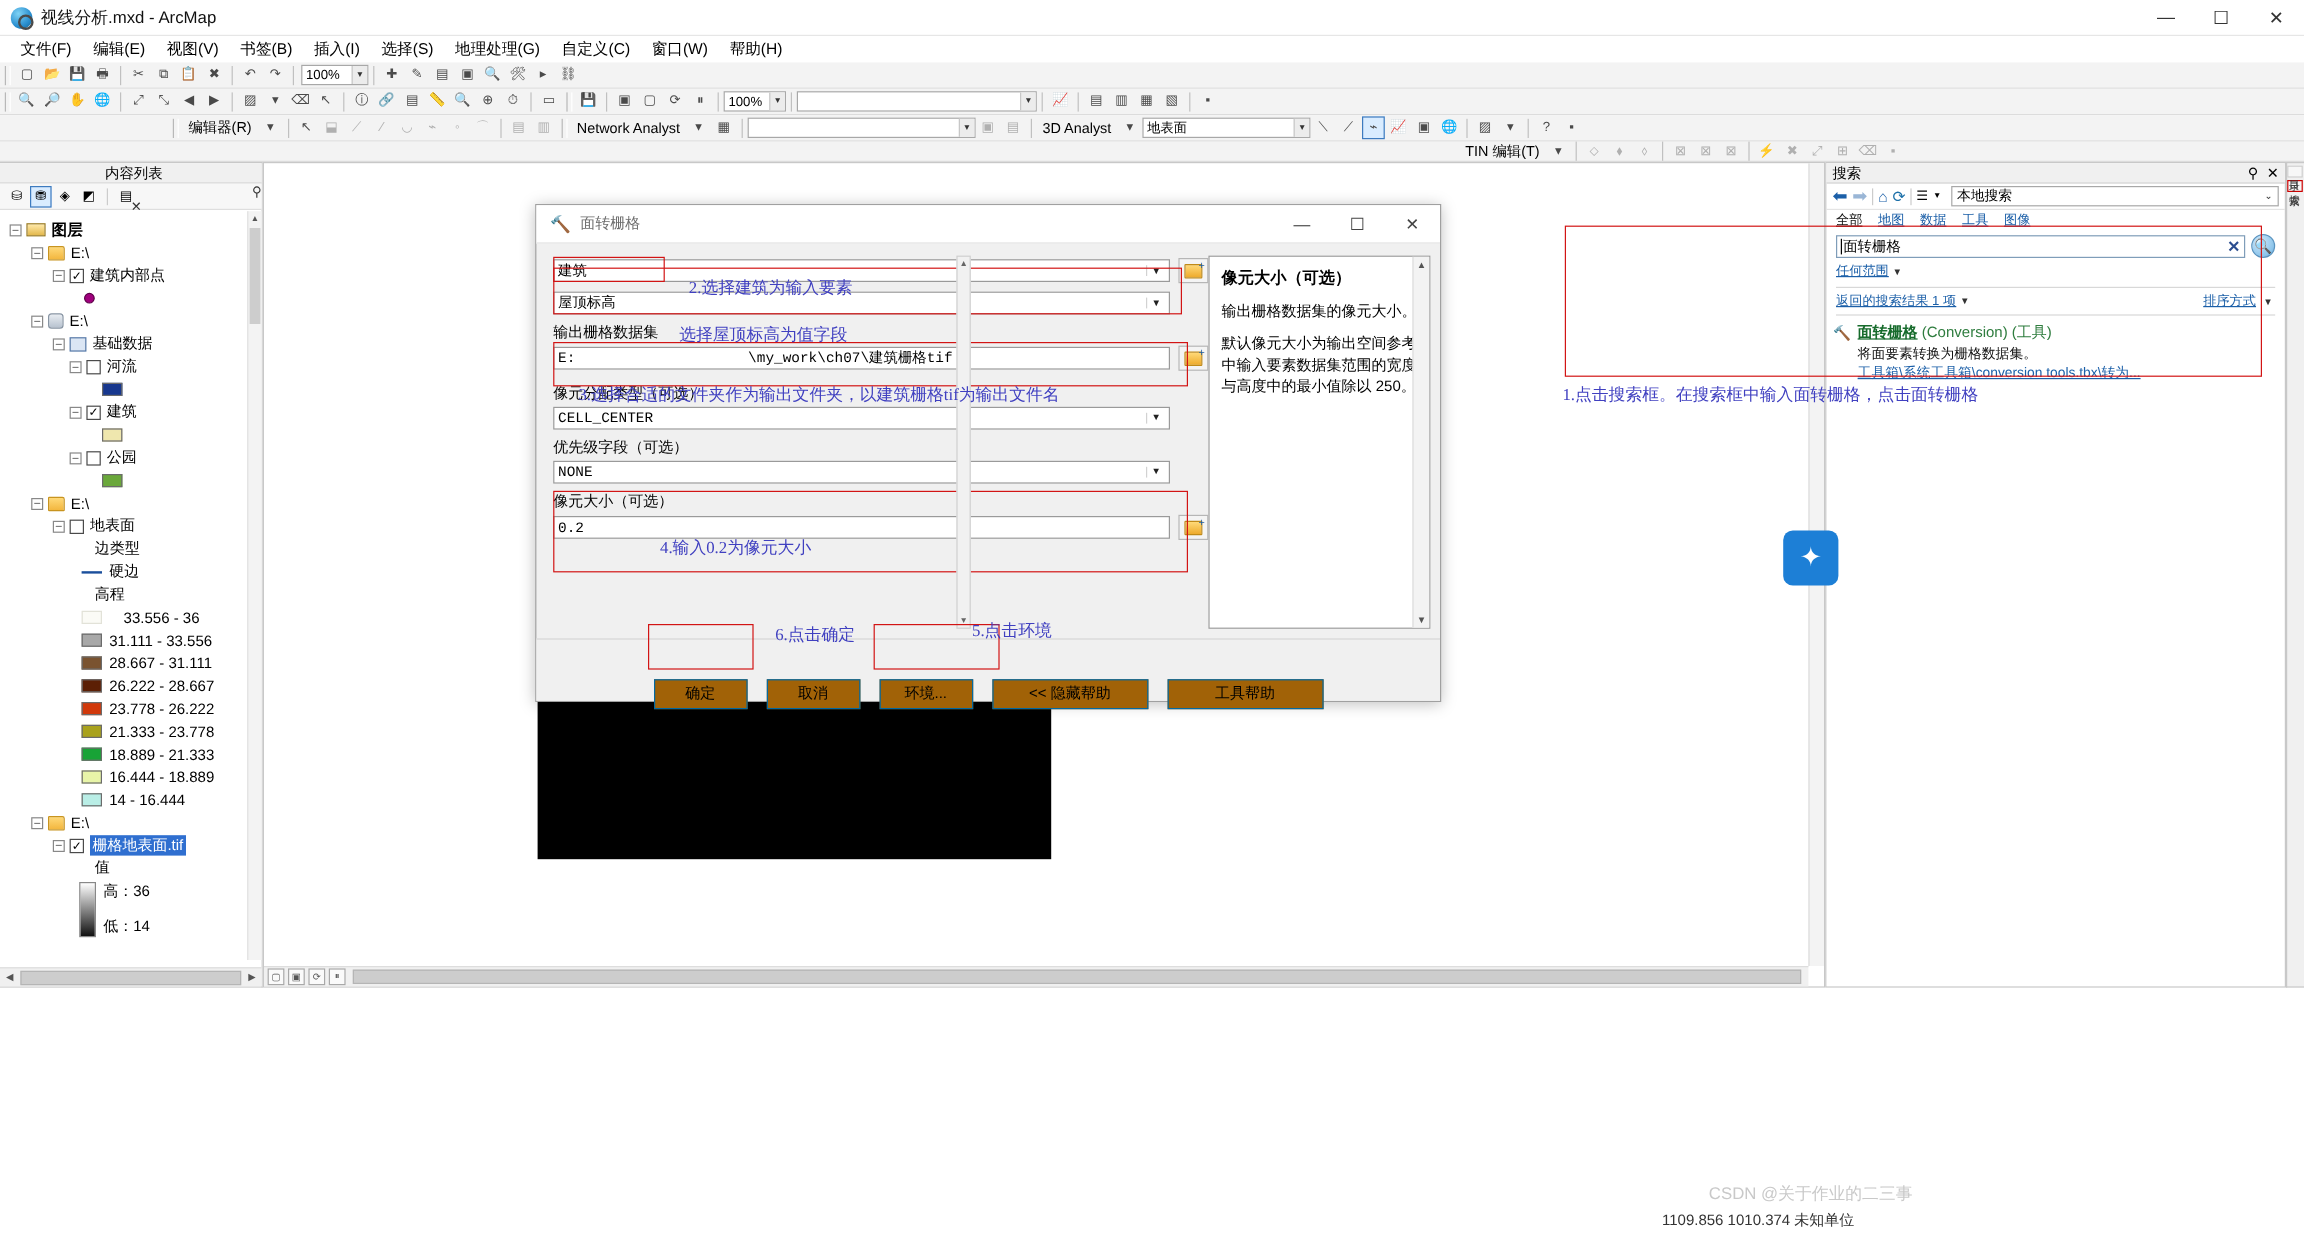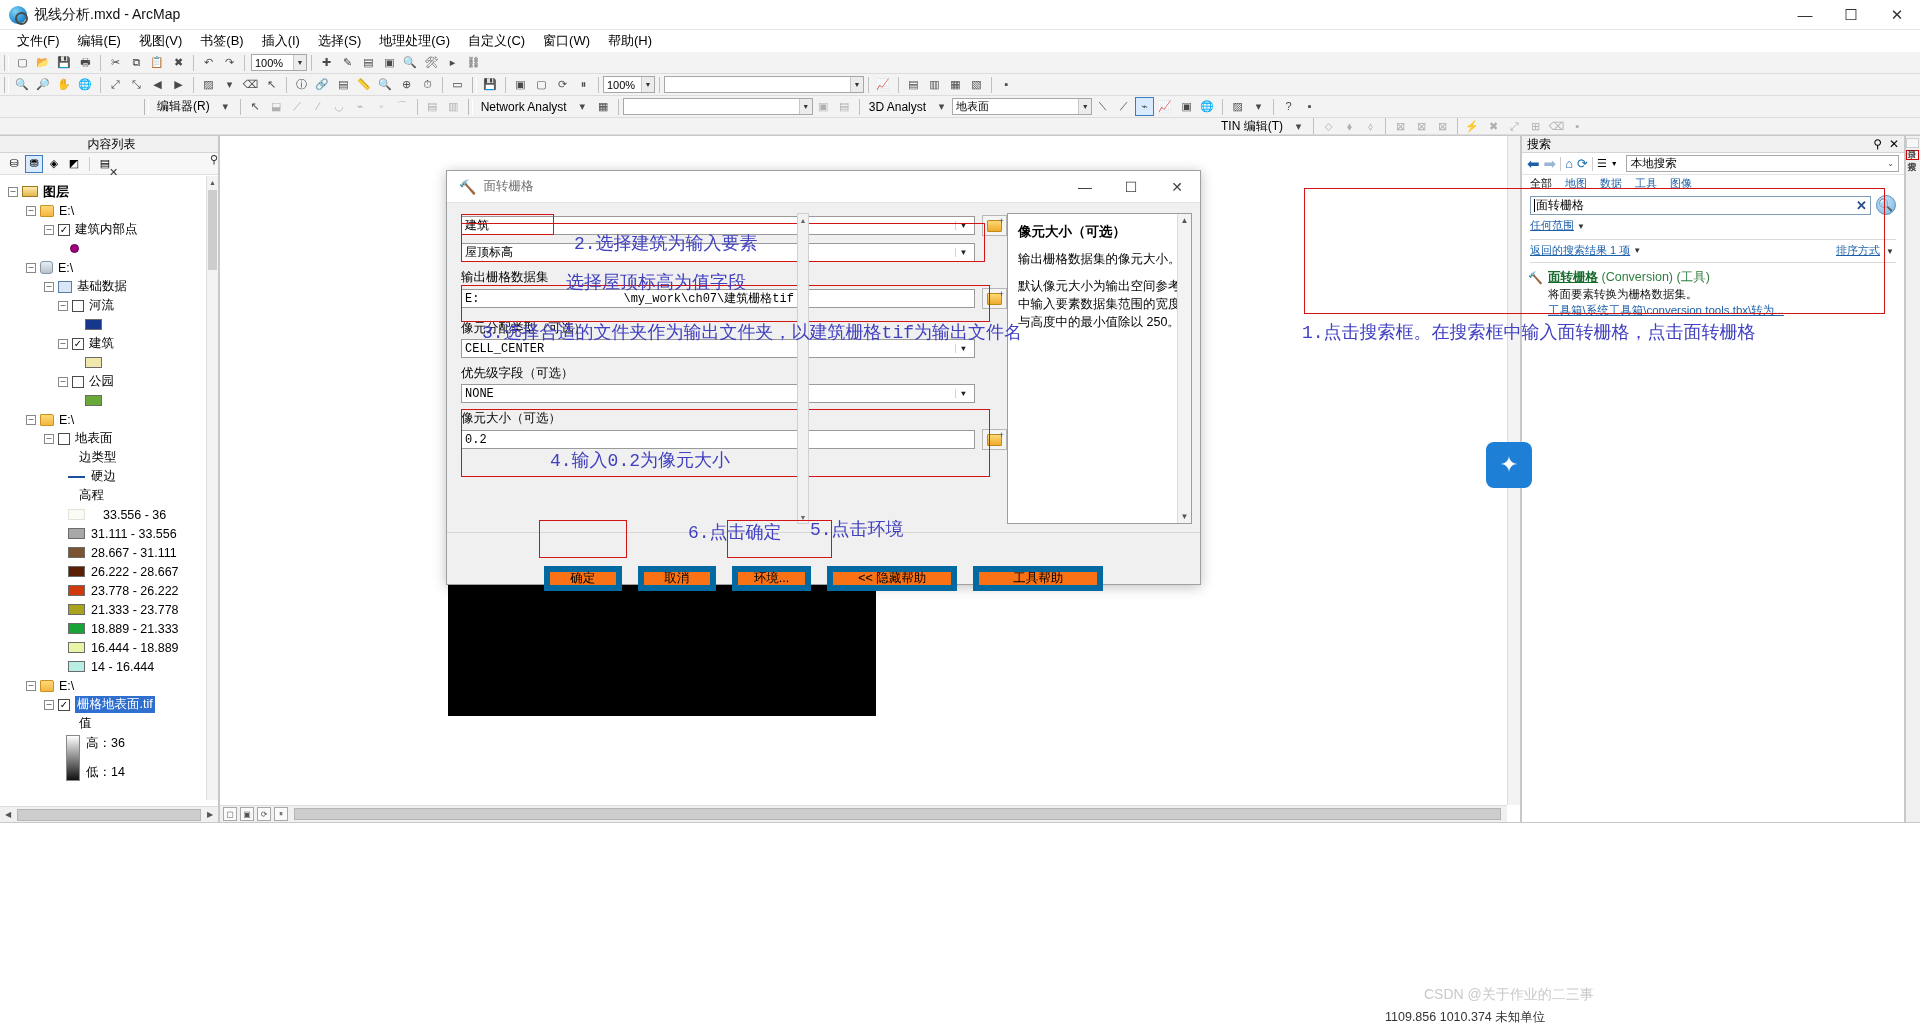--- a/index.html
+++ b/index.html
@@ -225,25 +225,25 @@
   #dlg-help { padding:8px 10px; font-size:12.5px; color:#000; line-height:1.45; }
   #dlg-help h4 { margin:0 0 8px 0; font-size:13.5px; }
   #dlg-help p { margin:0 0 9px 0; }
   #help-scroll { position:absolute; right:0; top:0; bottom:0; width:14px; background:#f3f3f3;
                  border-left:1px solid #dcdcdc; }
   #help-scroll .a { height:13px; display:flex; align-items:center; justify-content:center;
                     font-size:8px; color:#555; }
   #help-scroll .a.bot { position:absolute; bottom:0; left:0; right:0; }
   #dlg-footer { position:absolute; left:0; right:0; bottom:0; height:52px; background:#f0f0f0;
                 border-top:1px solid #d6d6d6; display:flex; align-items:center; justify-content:center; gap:16px;}
-  .dbtn { height:25px; min-width:78px; padding:0 16px; border:6px solid #0369a1; background:#f97316;
+  .dbtn { height:25px; min-width:78px; padding:0 16px; border:1px solid #0369a1; background:#a16207;
           font-size:12.5px; display:flex; align-items:center; justify-content:center; color:#000;margin-top:40px;}
 
   
-  .ann { color:#4040c0; font-size:18px; white-space:nowrap; font-family:Liberation Mono, monospace; }
+  .ann { color:#4040c0; font-size:14px; white-space:nowrap; font-family:Liberation Serif, serif; }
   .hl { border:1px solid #d21414; }
 </style>
 </head>
 <body>
 
 <div id="titlebar" class="abs">
   <div id="app-icon"></div>
   <div id="title-text">视线分析.mxd - ArcMap</div>
   <div id="win-ctrls">
     <div class="wbtn">—</div>
@@ -777,20 +777,20 @@
     <div class="dbtn" style="min-width:130px">工具帮助</div>
   </div>
 </div>
 
 <div class="ann abs" style="left:1302px; top:320px;">1.点击搜索框。在搜索框中输入面转栅格，点击面转栅格</div>
 <div class="ann abs" style="left:574px; top:231px;">2.选择建筑为输入要素</div>
 <div class="ann abs" style="left:566px; top:270px;">选择屋顶标高为值字段</div>
 <div class="ann abs" style="left:482px; top:320px;">3.选择合适的文件夹作为输出文件夹，以建筑栅格tif为输出文件名</div>
 <div class="ann abs" style="left:550px; top:448px;">4.输入0.2为像元大小</div>
 <div class="ann abs" style="left:810px; top:517px;">5.点击环境</div>
-<div class="ann abs" style="left:646px; top:520px;margin-left:42px;">6.点击确定</div>
+<div class="ann abs" style="left:646px; top:520px;">6.点击确定</div>
 
 <div class="hl abs" style="left:1304px; top:188px; width:581px; height:126px;"></div>
 
 <div id="watermark" class="abs">CSDN @关于作业的二三事</div>
 <div id="statusbar" class="abs">
   <div id="coords">1109.856  1010.374 未知单位</div>
 </div>
 
 </body></html>

